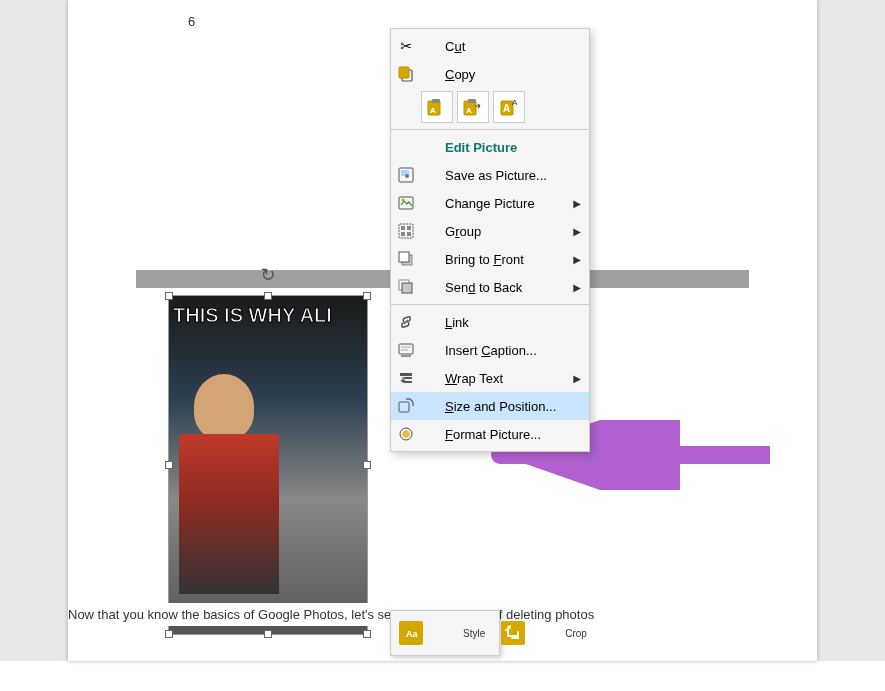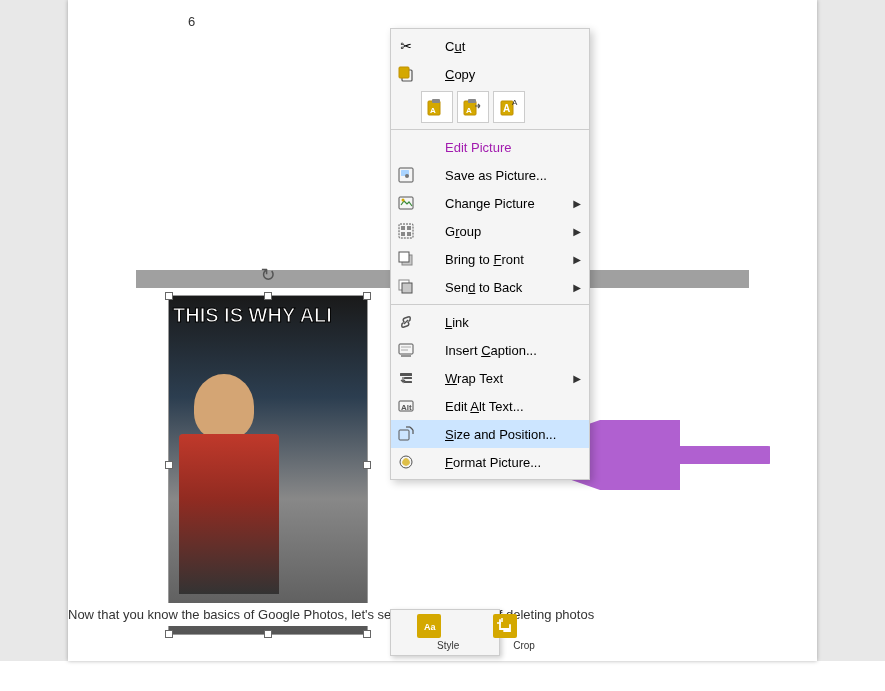--- a/index.html
+++ b/index.html
@@ -165,21 +165,22 @@
       cursor: pointer;
       white-space: nowrap;
       position: relative;
     }
 
     .menu-item.highlighted {
       background: #cce5ff;
     }
 
     .menu-item.disabled {
-      color: #a21caf;
+      color: #0f766e;
+      font-weight: bold;
     }
 
     .menu-item.section-header {
       background: #e0e0e0;
       font-weight: bold;
       font-size: 13px;
     }
 
     .menu-icon {
       width: 22px;
@@ -244,21 +245,21 @@
       box-shadow: 2px 2px 5px rgba(0,0,0,0.2);
       z-index: 101;
       display: flex;
       align-items: center;
       padding: 4px 8px;
       gap: 8px;
     }
 
     .mini-toolbar-btn {
       display: flex;
-      flex-direction: column;
+      flex-direction: row;
       align-items: center;
       cursor: pointer;
       gap: 2px;
     }
 
     .mini-toolbar-btn .btn-icon {
       width: 24px;
       height: 24px;
       background: #d4a800;
       border-radius: 2px;
@@ -482,29 +483,20 @@
           <rect x="2" y="3" width="12" height="3" rx="0.5" fill="#555"></rect>
           <rect x="6" y="7" width="8" height="2" rx="0.5" fill="#555"></rect>
           <path d="M5 7 L5 12 L3 10 M5 12 L7 10" fill="none" stroke="#555" stroke-width="1.2"></path>
           <rect x="6" y="11" width="8" height="2" rx="0.5" fill="#555"></rect>
         </svg>
     </div>
     <div class="menu-label"><u>W</u>rap Text</div>
     <div class="menu-arrow">▶</div>
   </div>
 
-  <div class="menu-item">
-    <div class="menu-icon">
-      <svg width="16" height="16" viewBox="0 0 16 16">
-          <rect x="1" y="3" width="14" height="10" rx="1" fill="none" stroke="#555" stroke-width="1"></rect>
-          <text x="3" y="12" font-size="8" fill="#555" font-weight="bold">Alt</text>
-        </svg>
-    </div>
-    <div class="menu-label">Edit <u>A</u>lt Text...</div>
-  </div>
 
   <div class="menu-item highlighted">
     <div class="menu-icon">
       <svg width="16" height="16" viewBox="0 0 16 16">
           <rect x="1" y="4" width="10" height="10" rx="1" fill="none" stroke="#555" stroke-width="1"></rect>
           <line x1="12" y1="1" x2="15" y2="4" stroke="#555" stroke-width="1.2"></line>
           <line x1="12" y1="1" x2="8" y2="1" stroke="#555" stroke-width="1.2"></line>
           <line x1="15" y1="4" x2="15" y2="8" stroke="#555" stroke-width="1.2"></line>
         </svg>
     </div>

